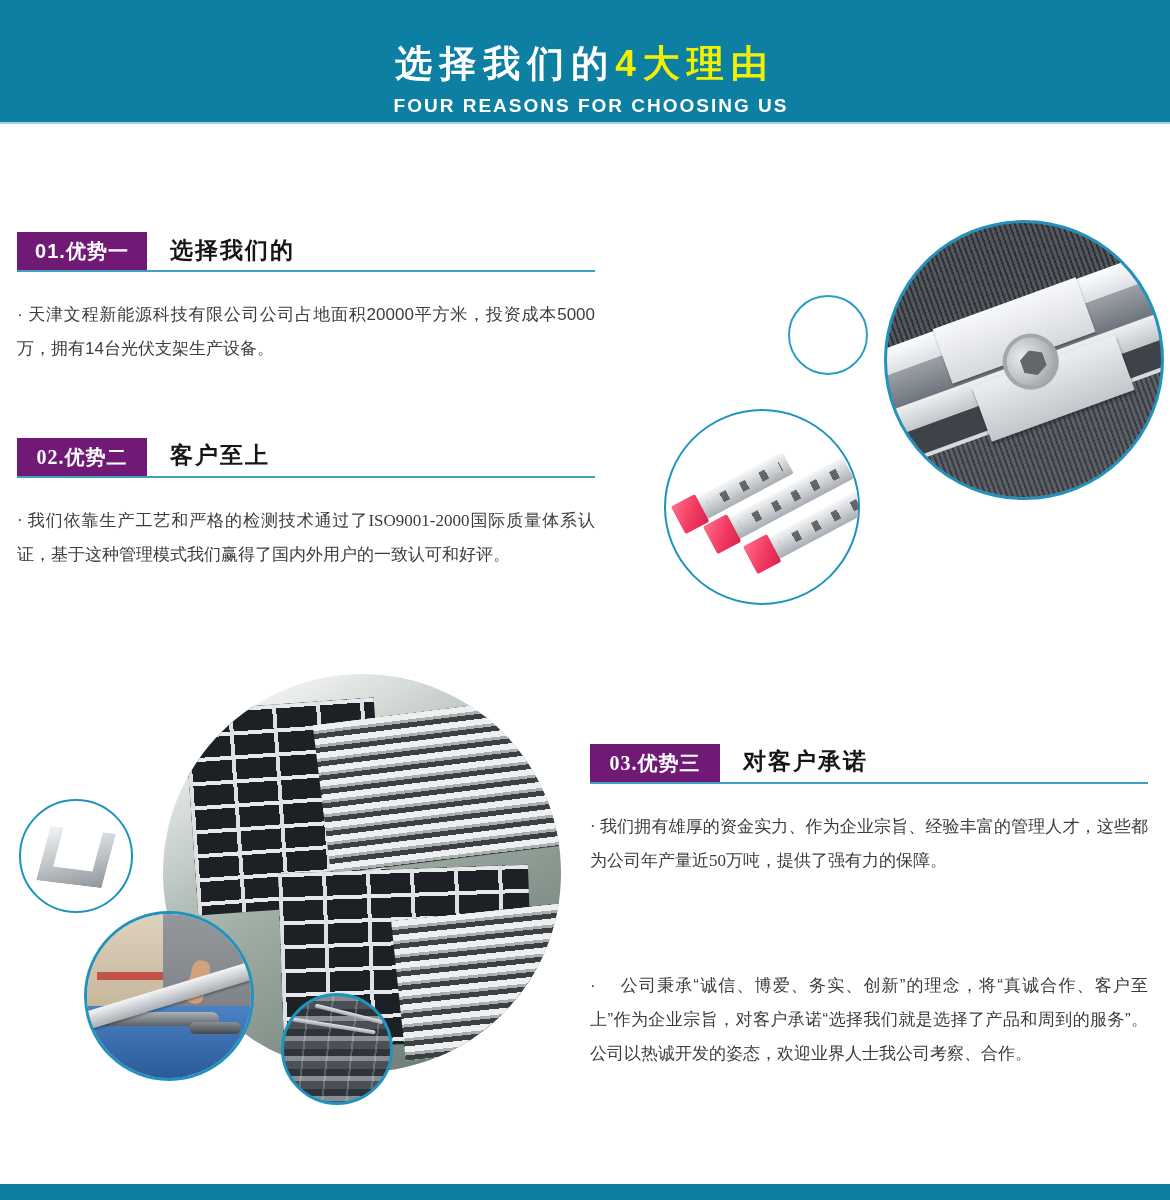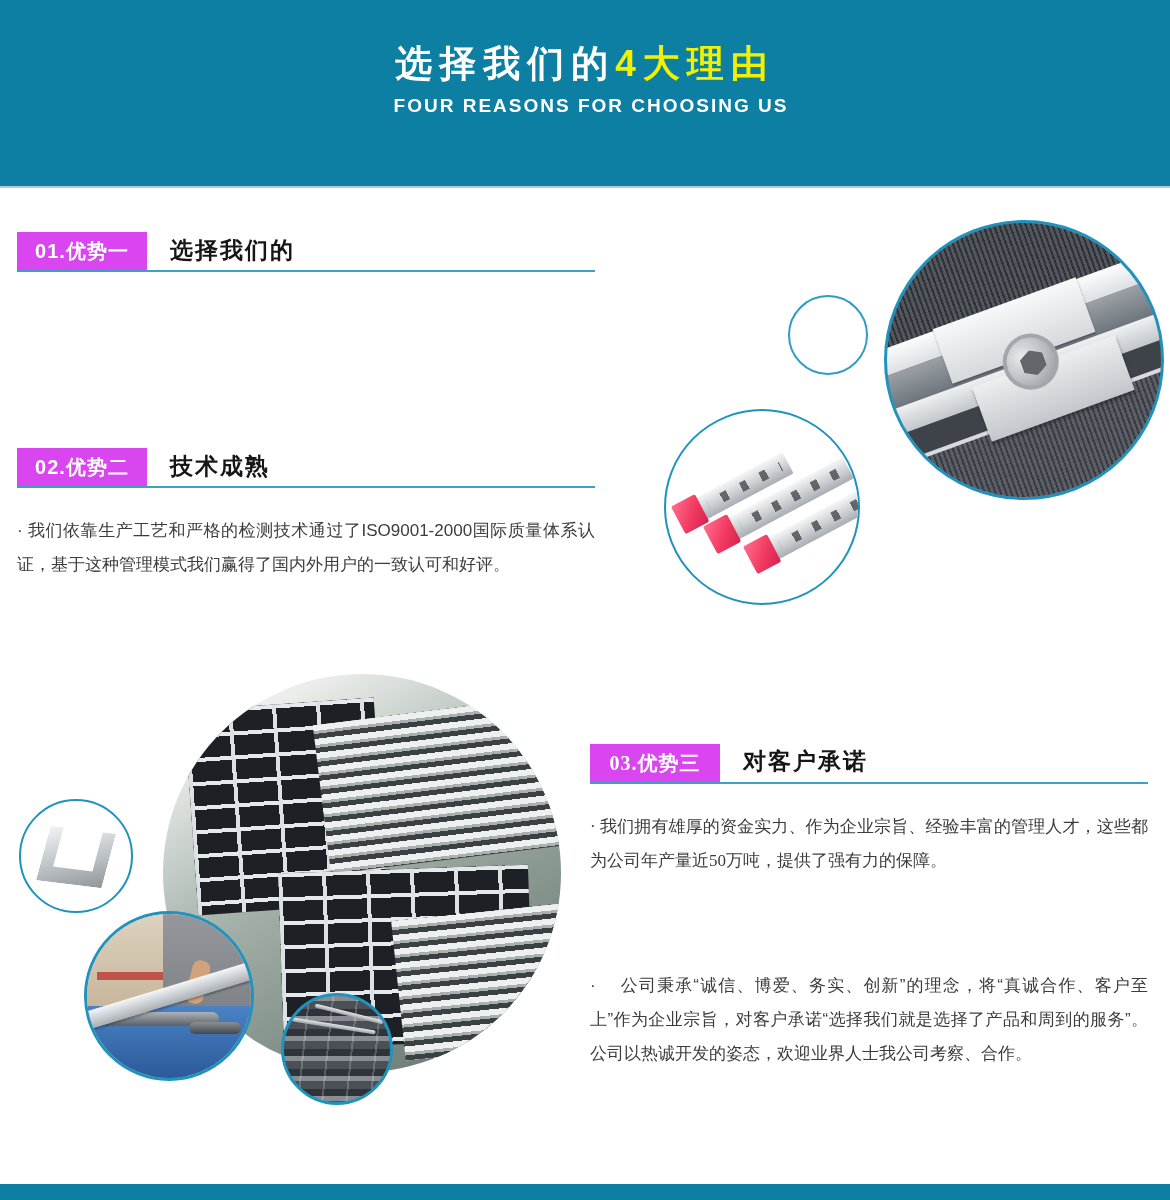--- a/index.html
+++ b/index.html
@@ -3,46 +3,46 @@
 <meta charset="utf-8">
 <style>
   html,body{margin:0;padding:0;background:#ffffff;}
   .page{
     position:relative;width:1170px;height:1200px;overflow:hidden;
     background:#ffffff;
     font-family:"Liberation Sans","DejaVu Sans",sans-serif;
   }
   
   .header{
-    position:absolute;left:0;top:0;width:1170px;height:188px;
+    position:absolute;left:0;top:0;width:1170px;height:124px;
     background:#0c7fa2;border-bottom:2px solid #a9cfdd;
     text-align:center;box-sizing:border-box;
   }
   .header-title{
     margin:0;padding-top:44px;
     font-size:37px;font-weight:bold;letter-spacing:7px;line-height:1.1;
     color:#ffffff;
   }
   .header-title .hl{color:#f0f000;}
   .header-sub{
     margin:10px 0 0 12px;
     font-size:19px;font-weight:bold;letter-spacing:2px;color:#ffffff;
   }
   
   .section{position:absolute;}
   .sec-1{left:17px;top:232px;width:578px;}
-  .sec-2{left:17px;top:448px;width:578px;}
+  .sec-2{left:17px;top:438px;width:578px;font-family:Liberation Serif, serif;}
   .sec-3{left:590px;top:744px;width:558px;font-family:Liberation Serif, serif;}
   .sec-4{left:590px;top:943px;width:558px;}
   .sec-head{
     position:relative;height:38px;border-bottom:2px solid #3f9fc5;
   }
   .badge{
     position:absolute;left:0;top:0;width:130px;height:38px;
-    background:#d946ef;color:#ffffff;
+    background:#701a75;color:#ffffff;
     font-size:20px;font-weight:bold;letter-spacing:1px;
     text-align:center;line-height:38px;
   }
   .sec-title{
     position:absolute;left:153px;top:0;height:38px;line-height:36px;
     font-size:23px;font-weight:bold;color:#161616;letter-spacing:2px;
   }
   .sec-body{
     margin-top:26px;
     font-size:17px;line-height:34px;color:#3c3c3c;text-align:justify;
@@ -151,26 +151,27 @@
   <div class="header">
     <h1 class="header-title"><span>选择我们的</span><span class="hl">4大理由</span></h1>
     <p class="header-sub">FOUR REASONS FOR CHOOSING US</p>
   </div>
 
   <div class="section sec-1">
     <div class="sec-head">
       <div class="badge">01.优势一</div>
       <div class="sec-title">选择我们的</div>
     </div>
+    <div class="sec-body">· 天津文程新能源科技有限公司公司占地面积20000平方米，投资成本5000万，拥有14台光伏支架生产设备。</div>
   </div>
 
   <div class="section sec-2">
     <div class="sec-head">
       <div class="badge">02.优势二</div>
-      <div class="sec-title">技术成熟</div>
+      <div class="sec-title">客户至上</div>
     </div>
     <div class="sec-body">· 我们依靠生产工艺和严格的检测技术通过了ISO9001-2000国际质量体系认证，基于这种管理模式我们赢得了国内外用户的一致认可和好评。</div>
   </div>
 
   <div class="section sec-3">
     <div class="sec-head">
       <div class="badge">03.优势三</div>
       <div class="sec-title">对客户承诺</div>
     </div>
     <div class="sec-body">· 我们拥有雄厚的资金实力、作为企业宗旨、经验丰富的管理人才，这些都为公司年产量近50万吨，提供了强有力的保障。</div>

